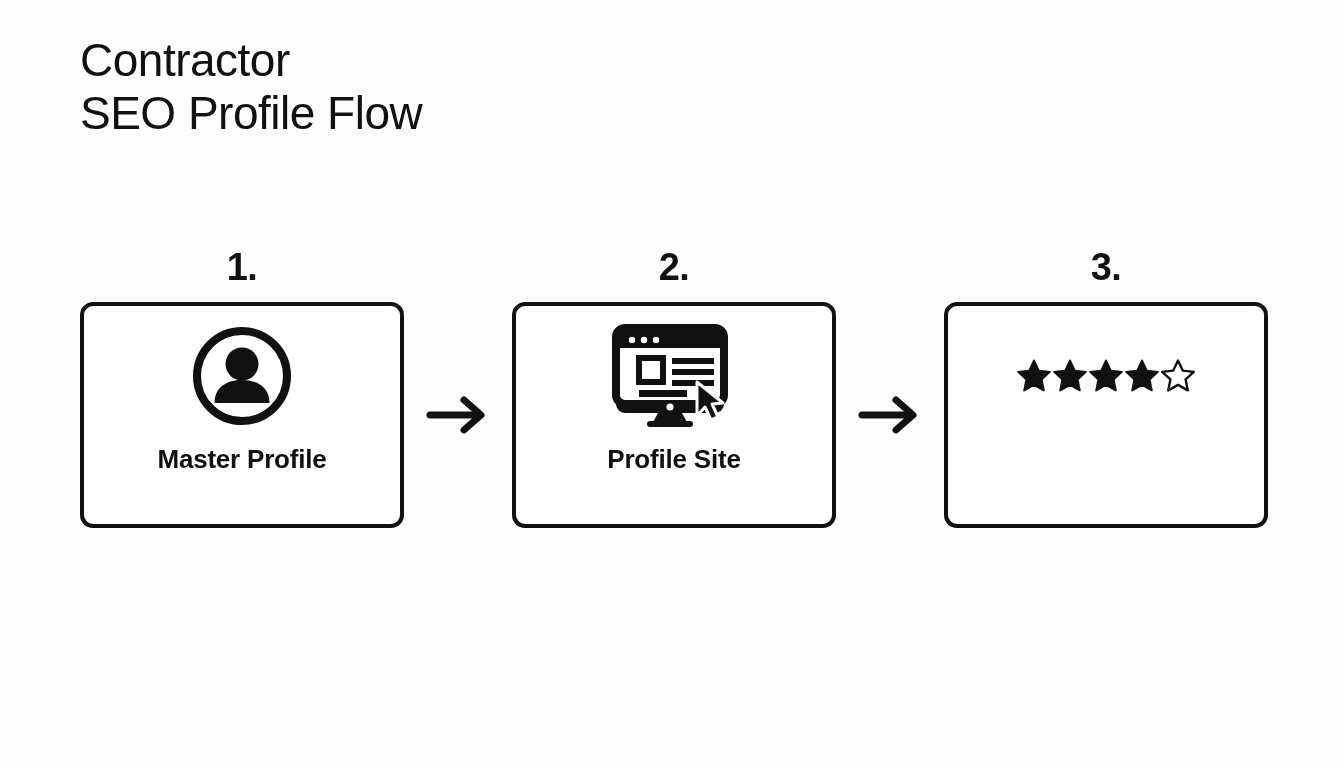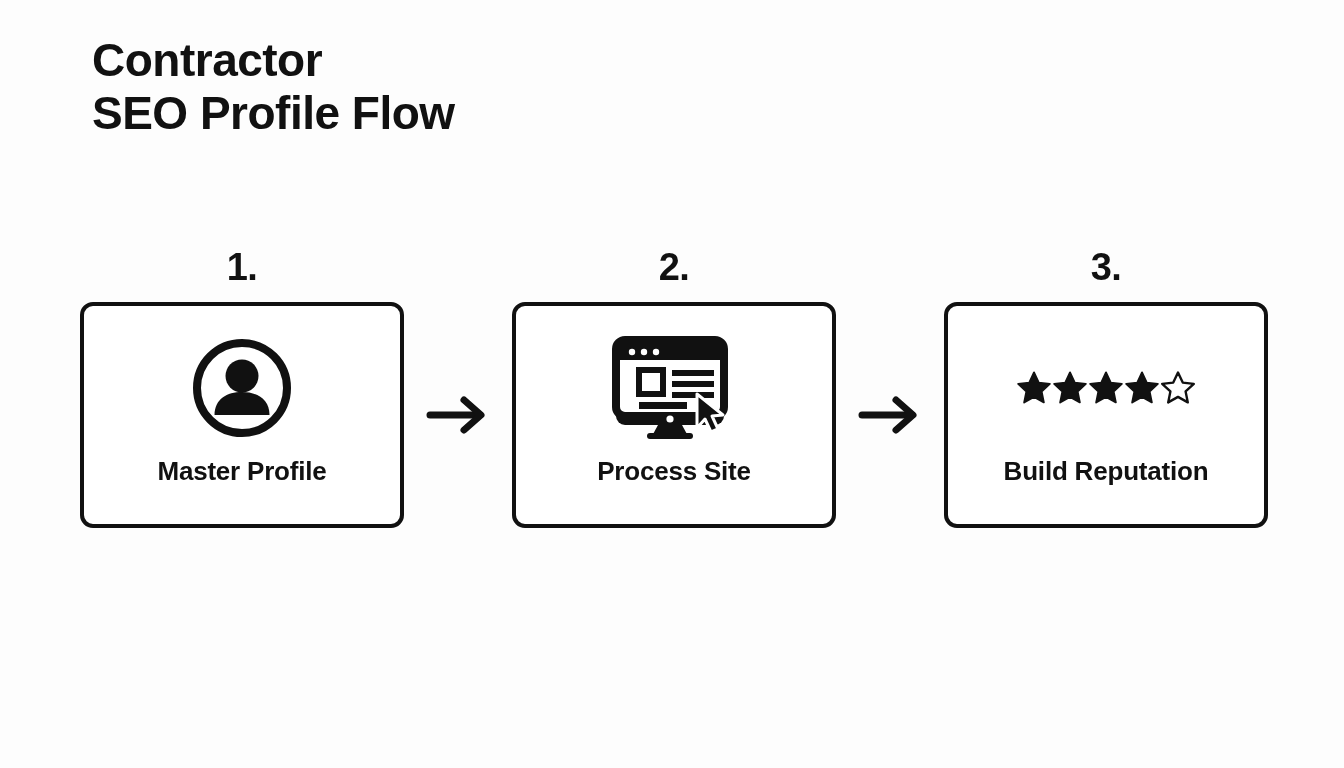--- a/index.html
+++ b/index.html
@@ -11,24 +11,24 @@
     height: 768px;
     background: #fdfdfd;
     font-family: "Liberation Sans", sans-serif;
     color: #111111;
     overflow: hidden;
     position: relative;
   }
 
   .title {
     position: absolute;
-    left: 92px;
+    left: 80px;
     top: 34px;
     font-size: 46px;
-    font-weight: bold;
+    font-weight: normal;
     line-height: 1.15;
     letter-spacing: -0.5px;
     color: #111111;
   }
   .title-line { display: block; white-space: nowrap; }
 
   .flow {
     position: absolute;
     left: 80px;
     top: 248px;
@@ -61,21 +61,21 @@
     box-sizing: border-box;
     width: 324px;
     height: 226px;
     border: 4px solid #111111;
     border-radius: 13px;
     background: #ffffff;
     display: flex;
     flex-direction: column;
     align-items: center;
     justify-content: flex-start;
-    padding-top: 30px;
+    padding-top: 18px;
   }
 
   .card-icon {
     height: 104px;
     display: flex;
     align-items: center;
     justify-content: center;
   }
 
   .card-label {
@@ -158,21 +158,21 @@
 
           <path d="M5 76 h108 v4 a9 9 0 0 1 -9 9 h-90 a9 9 0 0 1 -9 -9 z" fill="#111111"></path>
           <circle cx="59" cy="83" r="3.6" fill="#ffffff"></circle>
 
           <path d="M47 89 l-6 11 h36 l-6 -11 z" fill="#111111"></path>
           <rect x="36" y="97" width="46" height="6" rx="3" fill="#111111"></rect>
 
           <path d="M86 58 l0 34 l8 -9 l6 13 l7 -3 l-6 -13 l11 -1 z" fill="#111111" stroke="#ffffff" stroke-width="3" stroke-linejoin="round"></path>
         </svg>
       </div>
-      <div class="card-label">Process Site</div>
+      <div class="card-label">Profile Site</div>
     </div>
   </div>
 
   <div class="connector">
     <svg width="64" height="42" viewBox="0 0 64 42" aria-hidden="true">
       <line x1="4" y1="21" x2="52" y2="21" stroke="#111111" stroke-width="7" stroke-linecap="round"></line>
       <polyline points="38,6 55,21 38,36" fill="none" stroke="#111111" stroke-width="7" stroke-linecap="round" stroke-linejoin="round"></polyline>
     </svg>
   </div>
 
@@ -191,17 +191,16 @@
             <path d="M12 2.2 l3.0 6.4 l7.0 0.8 l-5.2 4.8 l1.4 6.9 l-6.2 -3.5 l-6.2 3.5 l1.4 -6.9 l-5.2 -4.8 l7.0 -0.8 z" fill="#111111" stroke="#111111" stroke-width="1.2" stroke-linejoin="round"></path>
           </svg>
           <svg width="40" height="38" viewBox="0 0 24 24" aria-hidden="true">
             <path d="M12 2.2 l3.0 6.4 l7.0 0.8 l-5.2 4.8 l1.4 6.9 l-6.2 -3.5 l-6.2 3.5 l1.4 -6.9 l-5.2 -4.8 l7.0 -0.8 z" fill="#111111" stroke="#111111" stroke-width="1.2" stroke-linejoin="round"></path>
           </svg>
           <svg width="40" height="38" viewBox="0 0 24 24" aria-hidden="true">
             <path d="M12 2.2 l3.0 6.4 l7.0 0.8 l-5.2 4.8 l1.4 6.9 l-6.2 -3.5 l-6.2 3.5 l1.4 -6.9 l-5.2 -4.8 l7.0 -0.8 z" fill="#ffffff" stroke="#111111" stroke-width="1.5" stroke-linejoin="round"></path>
           </svg>
         </div>
       </div>
-      <div class="card-label">Build Reputation</div>
     </div>
   </div>
 
 </div>
 
 </body></html>

